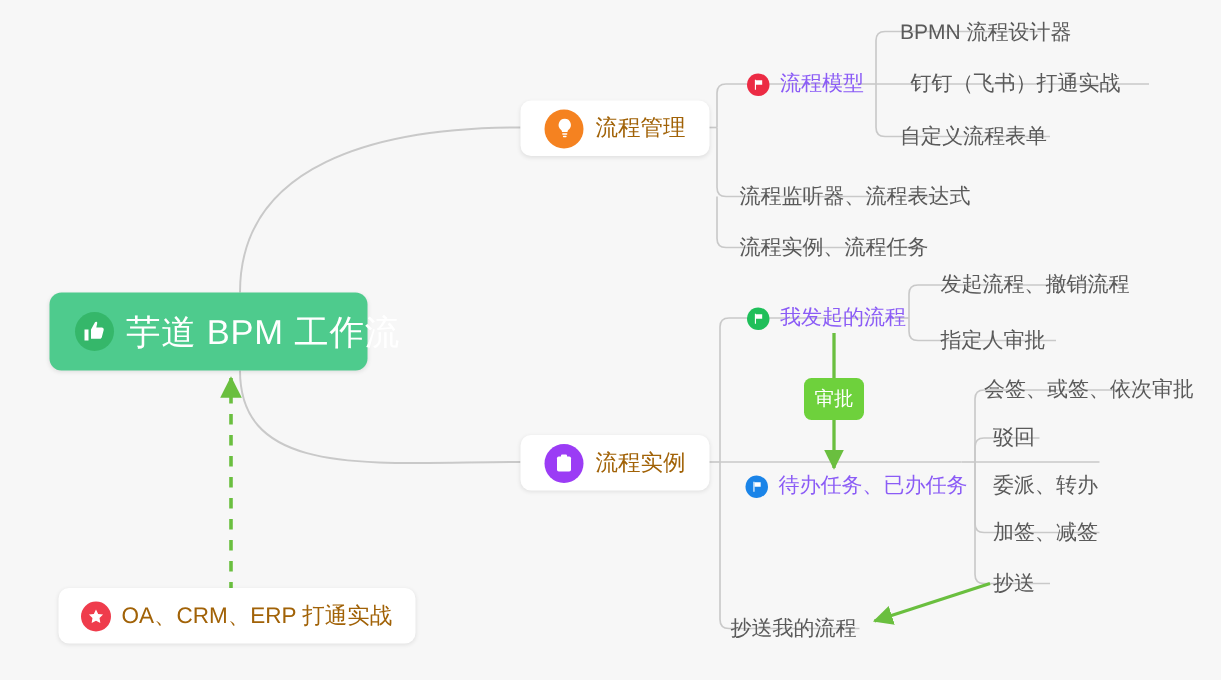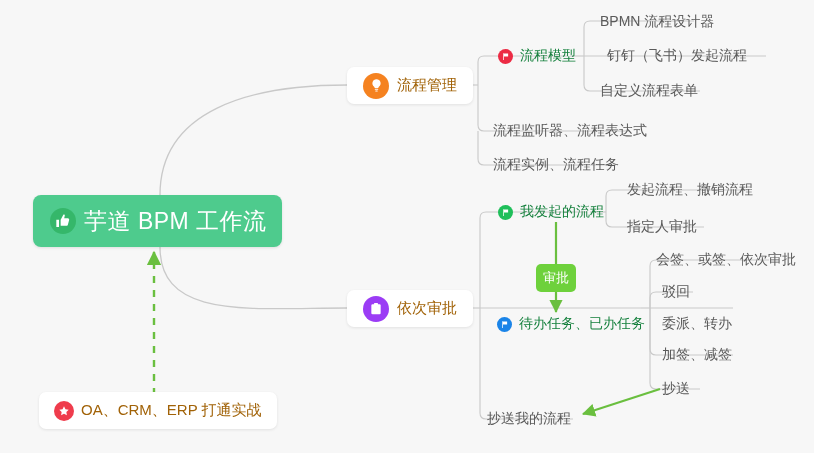--- a/index.html
+++ b/index.html
@@ -35,21 +35,21 @@
     box-sizing: border-box;
     display: flex;
     align-items: center;
     white-space: nowrap;
   }
 
   
   .node-root {
     left: 33px;
     top: 195px;
-    width: 249px;
+    width: 212px;
     height: 52px;
     background: #4ecb8d;
     border-radius: 8px;
     padding: 0 17px;
     box-shadow: 0 1px 3px rgba(0,0,0,0.10);
   }
   .node-root .label {
     color: #ffffff;
     font-size: 23px;
     letter-spacing: 0.5px;
@@ -71,33 +71,32 @@
   
   .node-leaf {
     background: transparent;
     padding: 0 6px;
     height: 28px;
   }
   .node-leaf .label {
     color: #5a5a5a;
     font-size: 14px;
   }
-  .node-leaf.has-icon .label { color: #15803d; }
+  .node-leaf.has-icon .label { color: #8b5cf6; }
 
   
   .node-tag {
     left: 536px;
     top: 252px;
     width: 40px;
     height: 28px;
     background: #6ed13c;
     border-radius: 5px;
     justify-content: center;
     z-index: 5;
-    margin-top: 12px;
   }
   .node-tag .label {
     color: #ffffff;
     font-size: 13px;
   }
 
   
   .icn {
     flex: 0 0 auto;
     border-radius: 50%;
@@ -198,21 +197,21 @@
       </svg>
     </span>
     <span class="label">流程模型</span>
   </div>
 
   <div class="node node-leaf" style="left:594px; top:8px;justify-content:flex-end;">
     <span class="label">BPMN 流程设计器</span>
   </div>
 
   <div class="node node-leaf" style="left:601px; top:42px;">
-    <span class="label">钉钉（飞书）发起流程</span>
+    <span class="label">钉钉（飞书）打通实战</span>
   </div>
 
   <div class="node node-leaf" style="left:594px; top:77px;">
     <span class="label">自定义流程表单</span>
   </div>
 
   <div class="node node-leaf" style="left:487px; top:117px;">
     <span class="label">流程监听器、流程表达式</span>
   </div>
 
@@ -220,21 +219,21 @@
     <span class="label">流程实例、流程任务</span>
   </div>
 
   <div class="node node-card" style="left:347px; top:290px;">
     <span class="icn icn-lg ic-board">
       <svg width="14" height="14" viewBox="0 0 24 24" fill="#ffffff">
         <rect x="4" y="4" width="16" height="17" rx="2"></rect>
         <rect x="8.5" y="1.8" width="7" height="4" rx="1.4"></rect>
       </svg>
     </span>
-    <span class="label">依次审批</span>
+    <span class="label">流程实例</span>
   </div>
 
   <div class="node node-leaf has-icon" style="left:492px; top:198px;">
     <span class="icn icn-sm ic-flag-green">
       <svg width="9" height="9" viewBox="0 0 24 24" fill="#ffffff">
         <path d="M6 3h2v18H6z"></path>
           <path d="M8 4h11v8H8z"></path>
       </svg>
     </span>
     <span class="label">我发起的流程</span>

